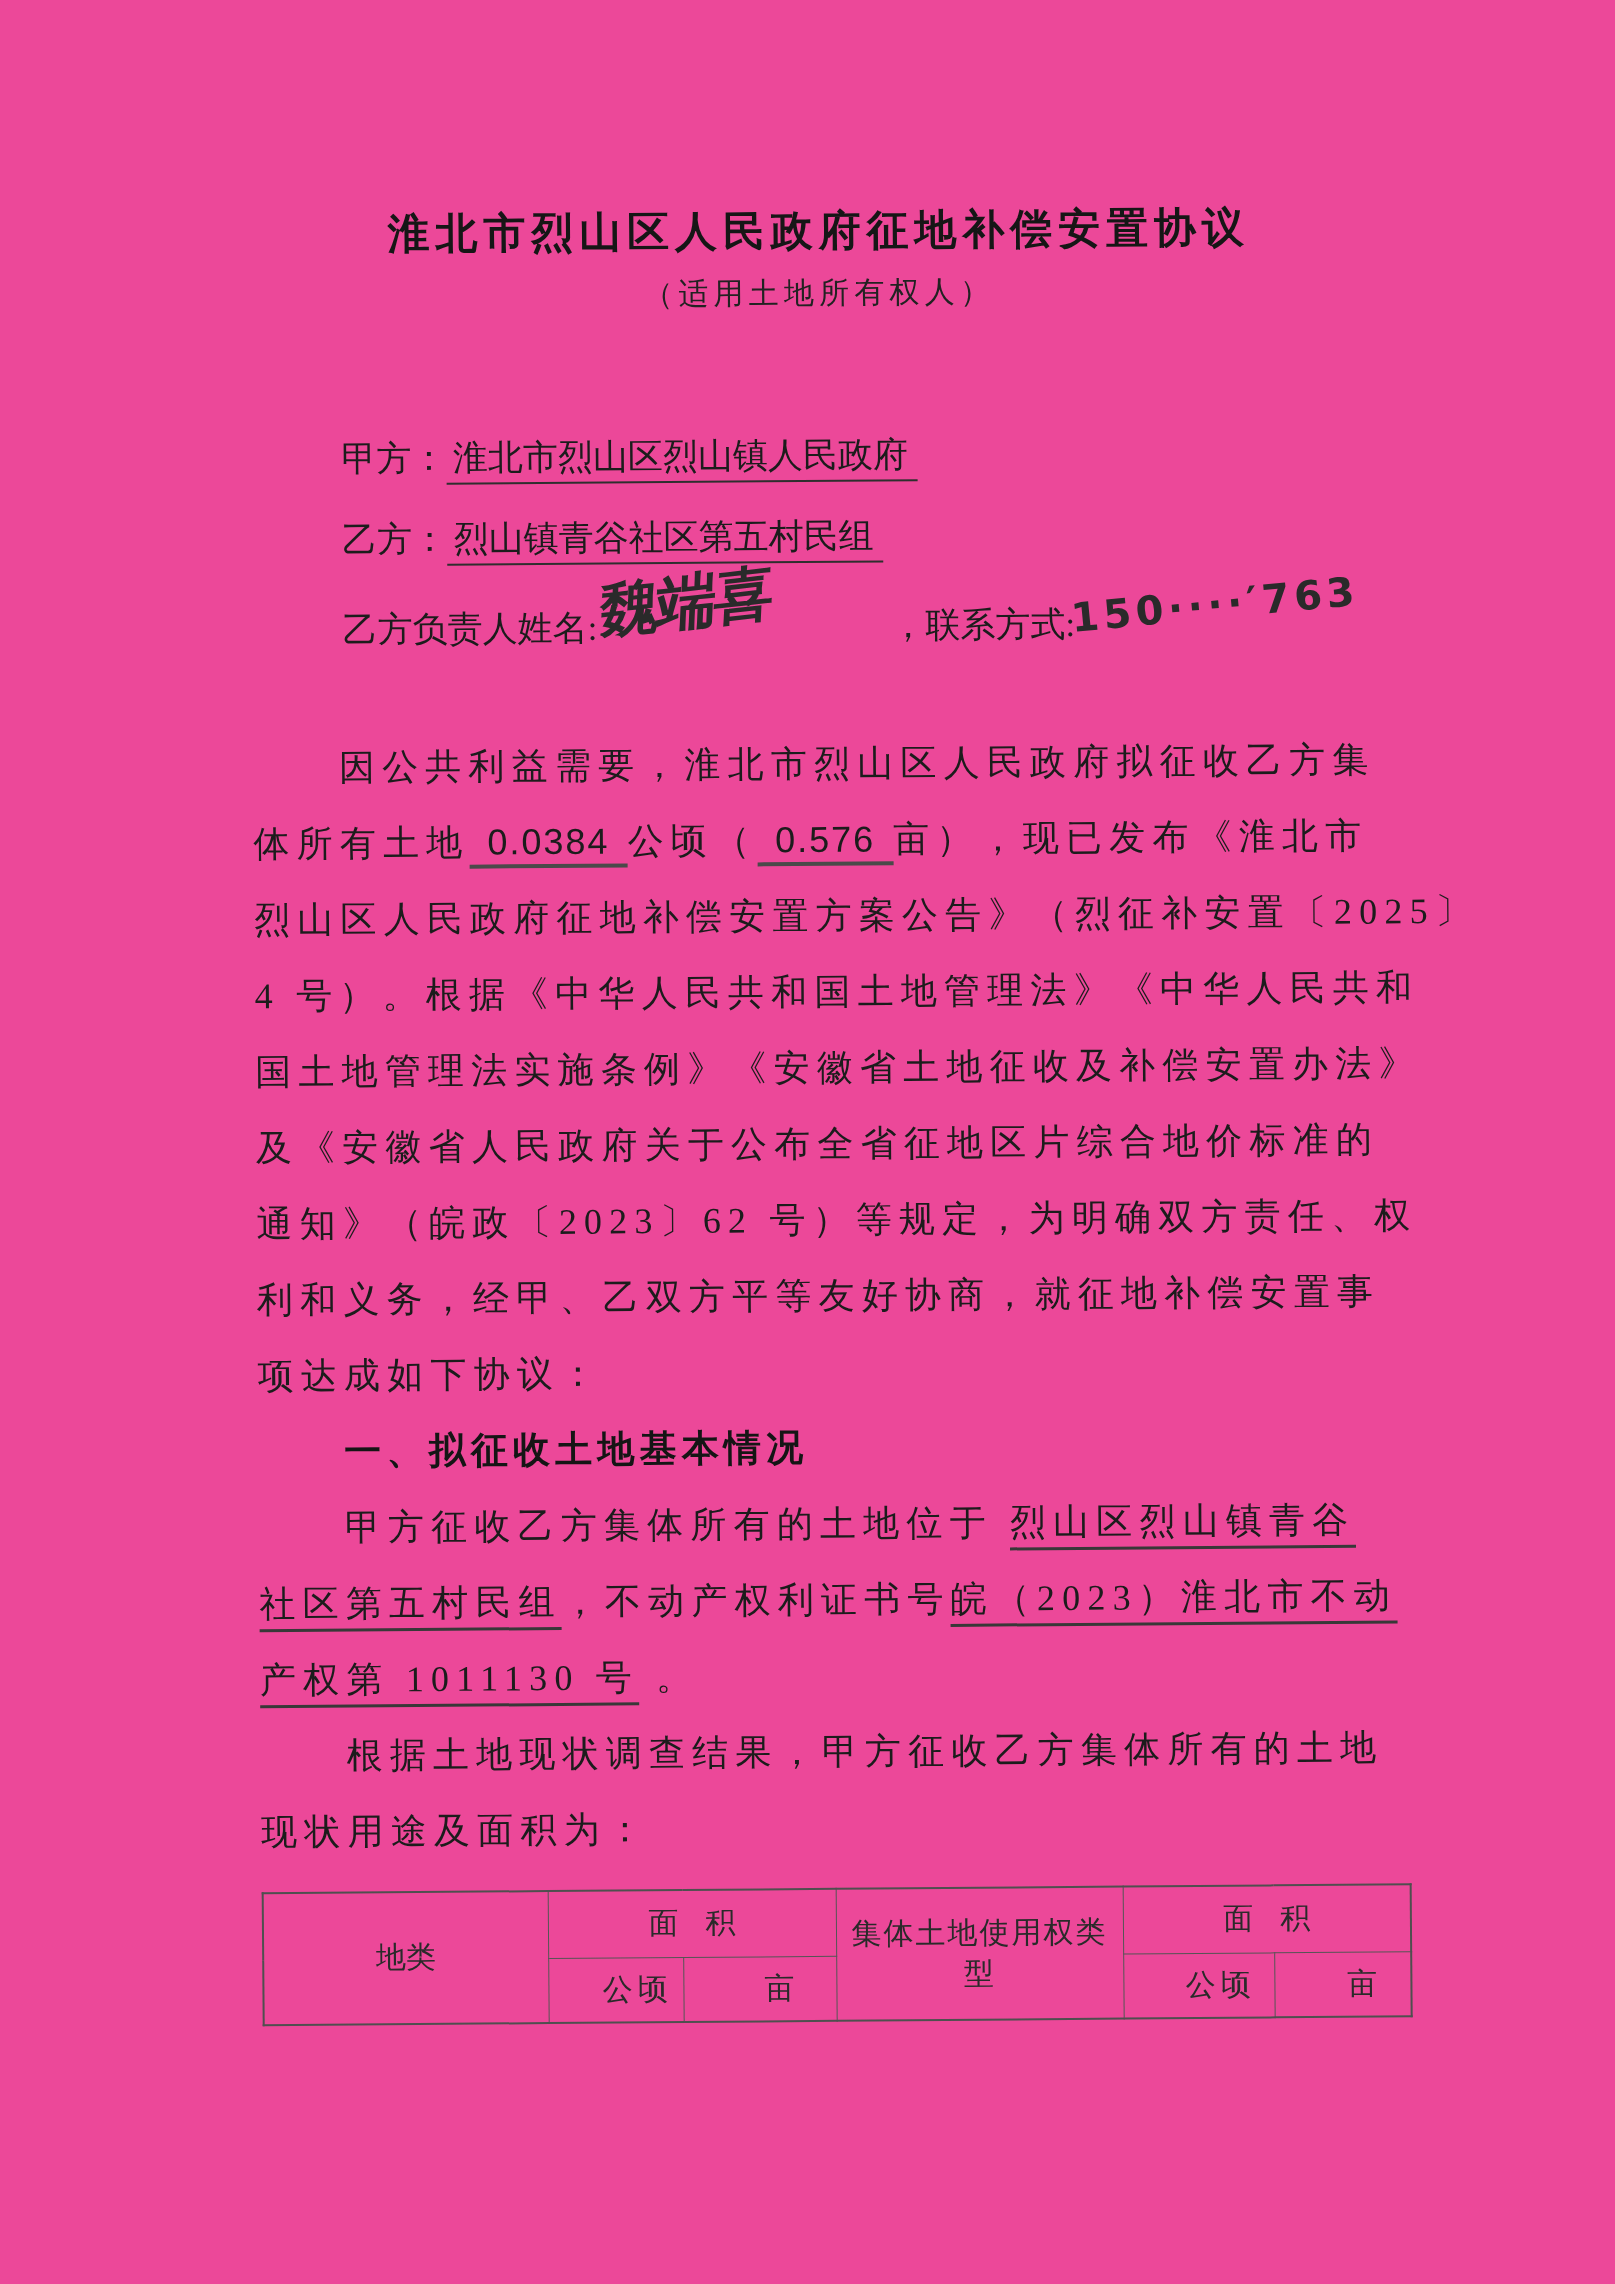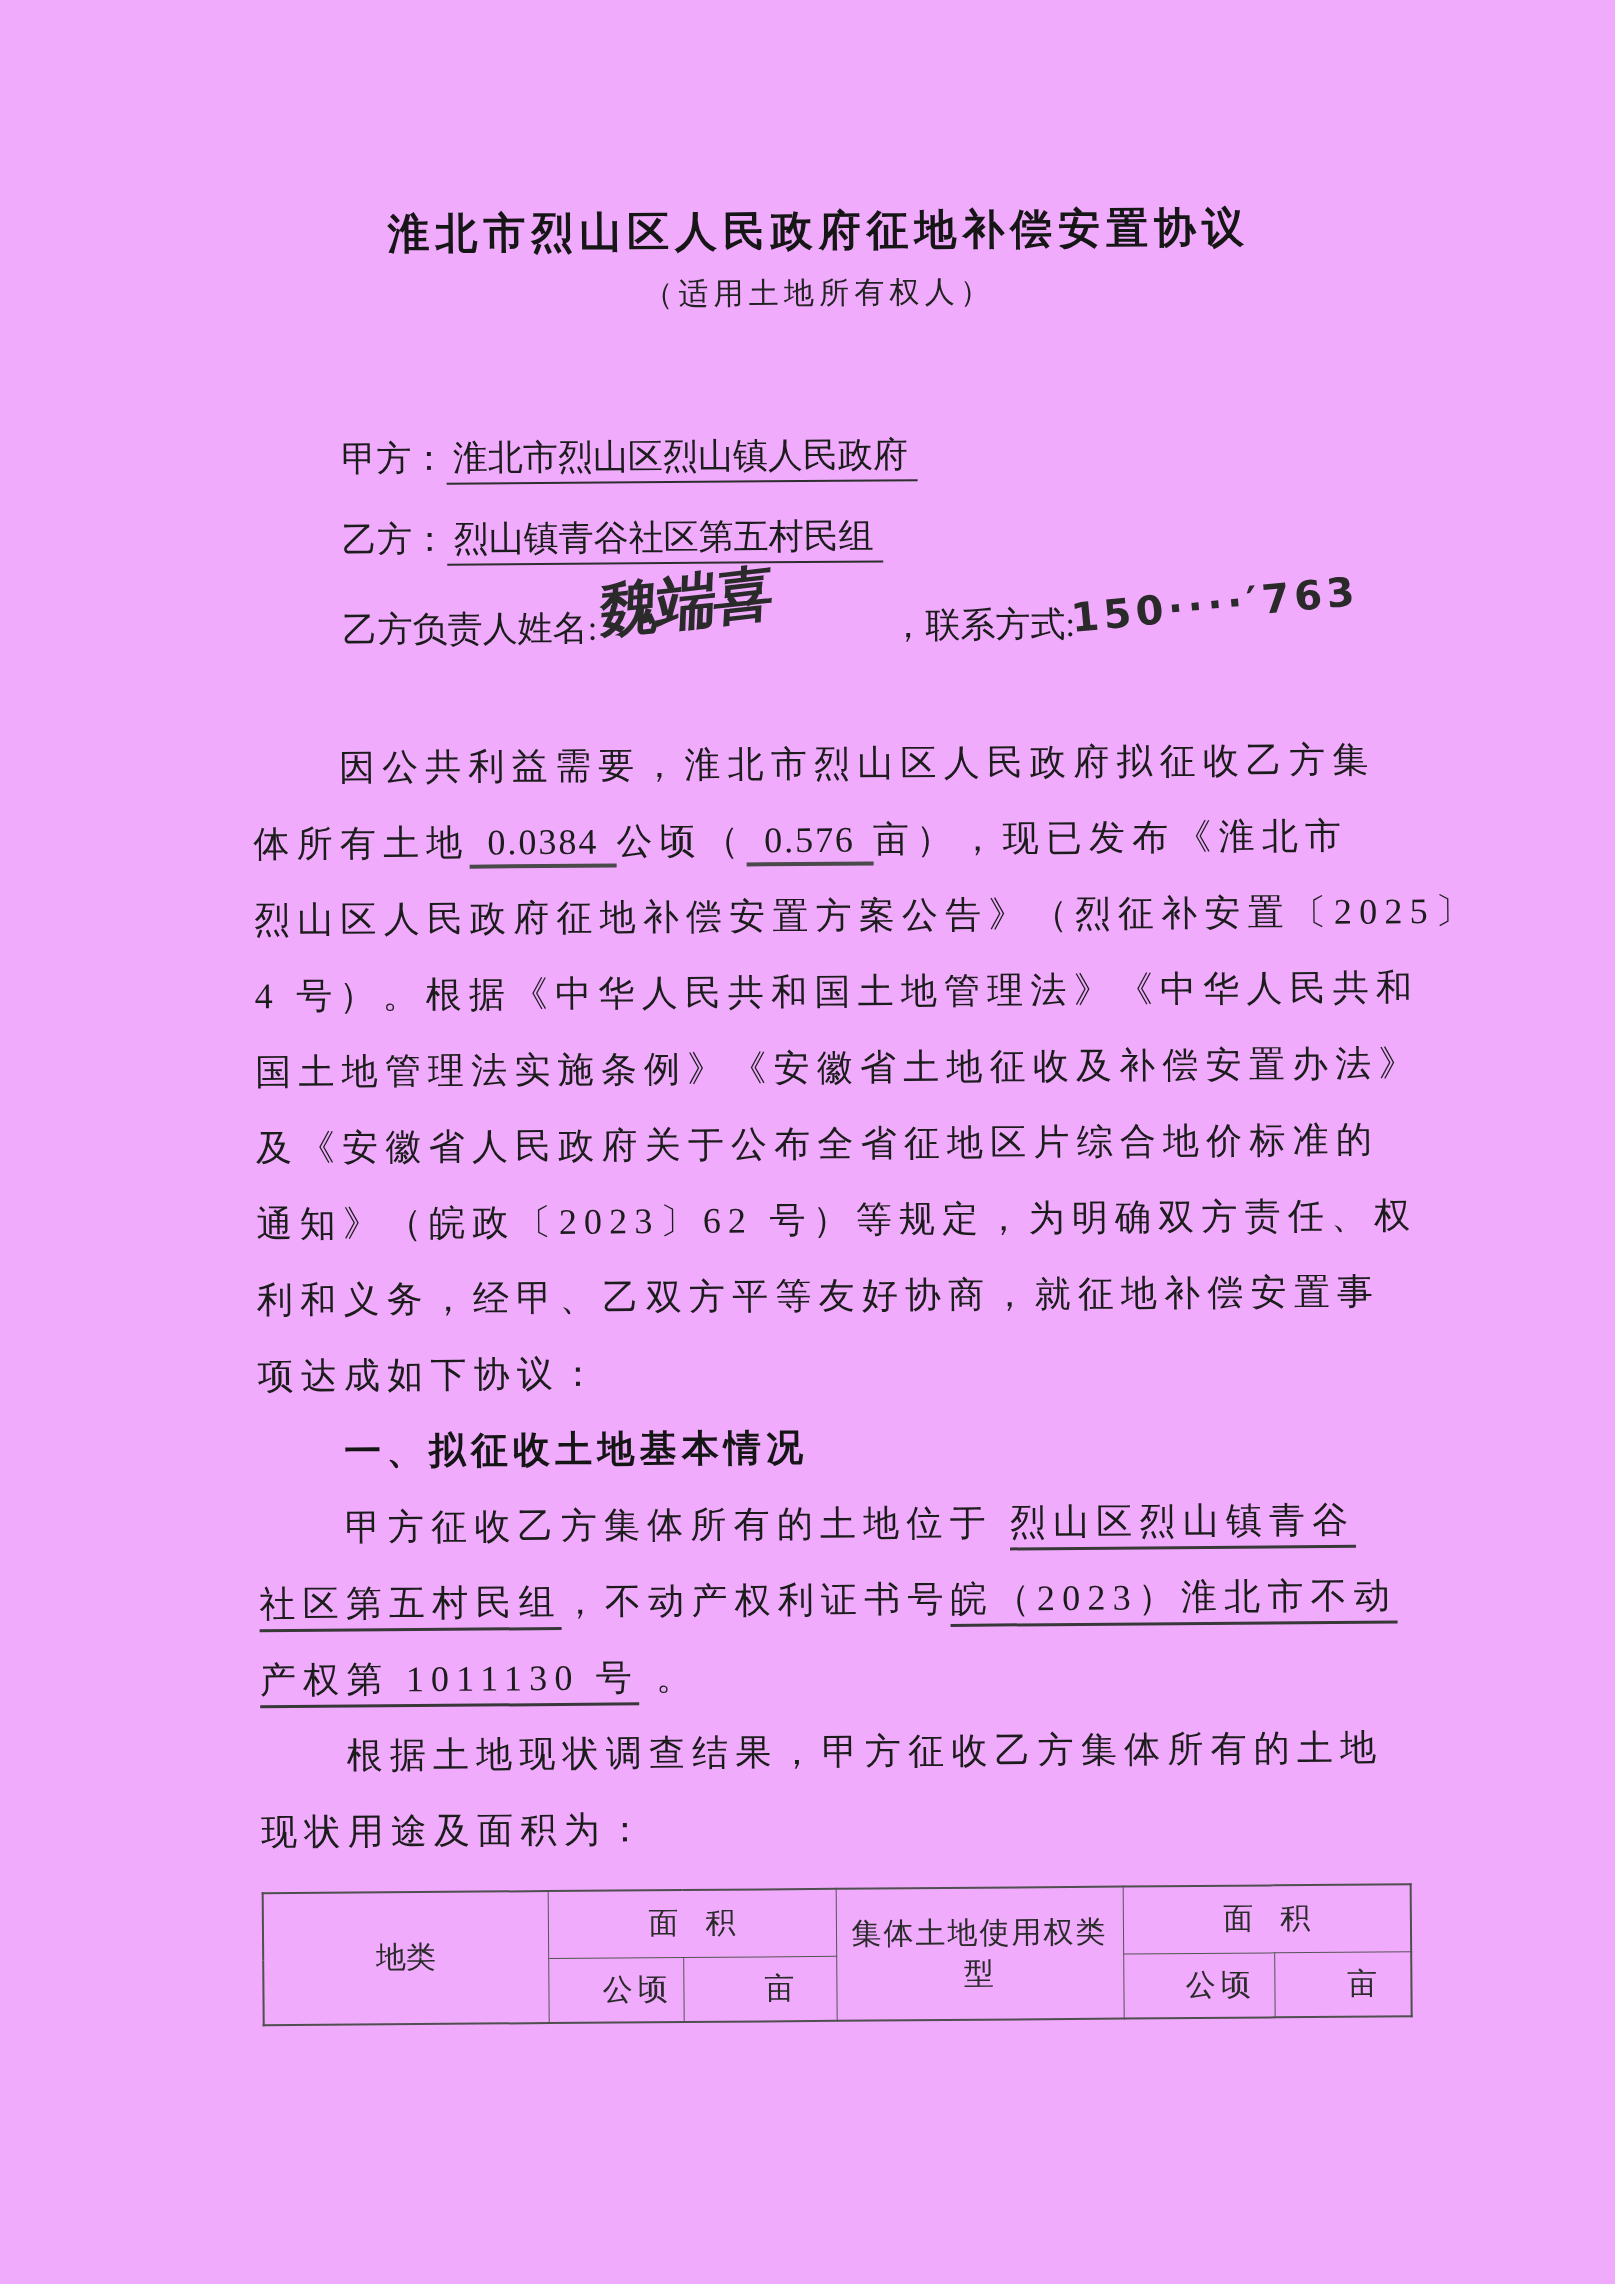--- a/index.html
+++ b/index.html
@@ -4,21 +4,21 @@
 <style>
   html, body {
     margin: 0;
     padding: 0;
     background: #fdfdfc;
   }
   .page {
     position: relative;
     width: 1616px;
     height: 2284px;
-    background: #f0abfc;
+    background: #ec4899;
     overflow: hidden;
     color: #1c1c1c;
     font-family: "Liberation Serif", "DejaVu Serif", serif;
   }
   
   .scan {
     position: absolute;
     left: 0; top: 0; right: 0; bottom: 0;
     padding: 0 222px 0 254px;
     transform: rotate(-0.45deg);
@@ -93,21 +93,21 @@
     font-family: "Liberation Sans", "DejaVu Sans", sans-serif;
     font-weight: 700;
     font-size: 37px;
     letter-spacing: 5.2px;
     color: #151515;
   }
   .uval {
     border-bottom: 4.6px solid #4a4a4a;
     padding: 0 18px 2.6px 18px;
     letter-spacing: 2px;
-    font-family: Liberation Serif, serif;
+    font-family: Liberation Sans, sans-serif;
   }
   .ul2 {
     border-bottom: 3.3px solid #383838;
     padding-bottom: 5.9px;
   }
   .gap-left { margin-left: 17px; }
   .land-table {
     margin-top: 22px;
     border-collapse: collapse;
     table-layout: fixed;

